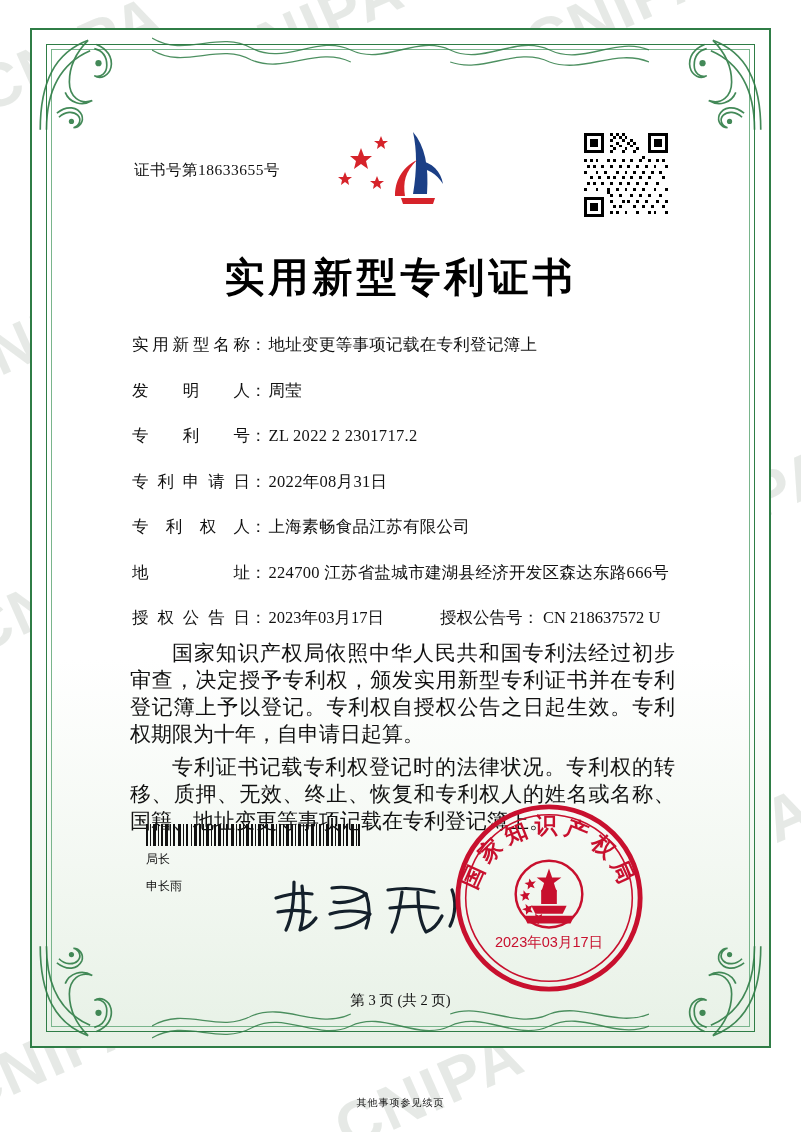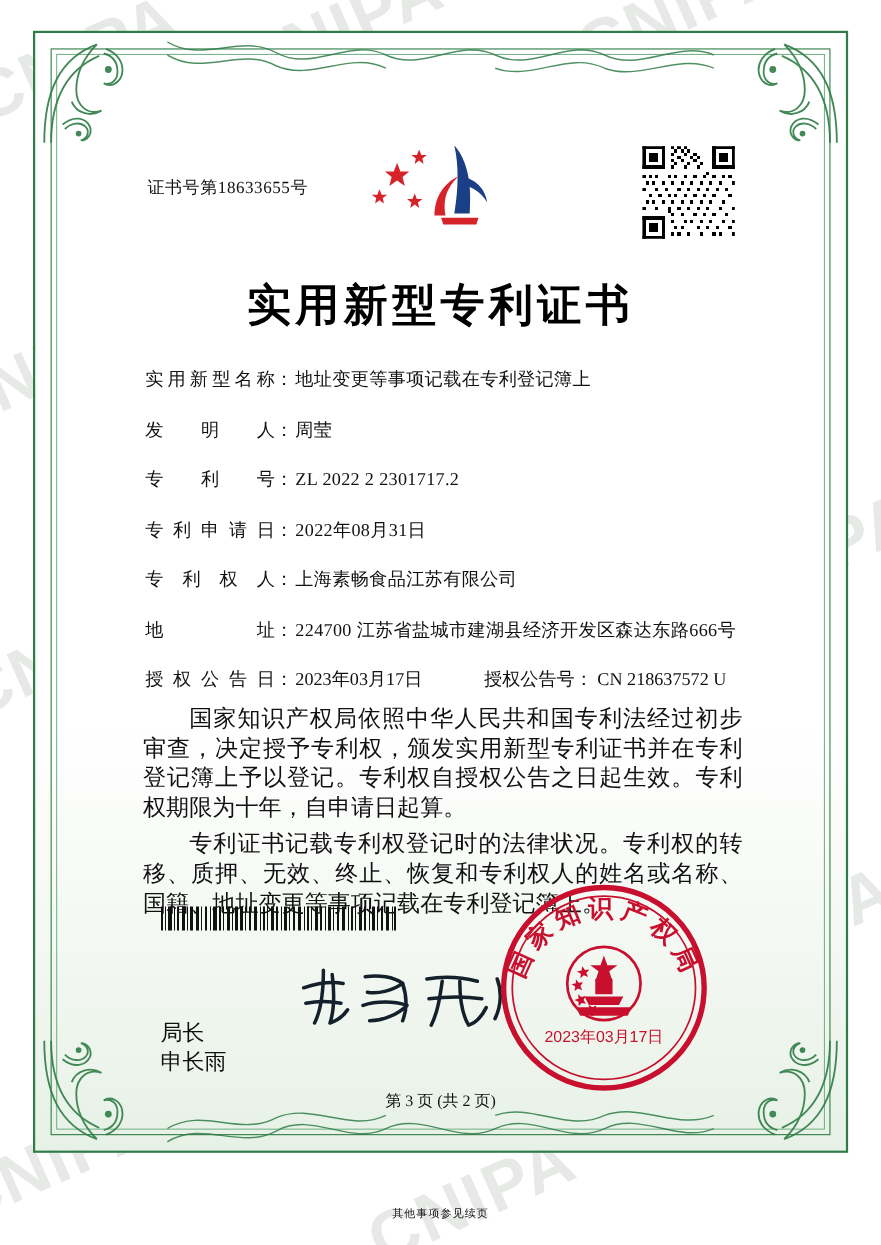--- a/index.html
+++ b/index.html
@@ -192,22 +192,22 @@
     left: 70px;
     top: 742px;
     width: 215px;
     height: 22px;
   }
   .barcode svg { width: 100%; height: 100%; display: block; }
 
   .sign-block {
     position: absolute;
     left: 70px;
-    top: 844px;
-    font-size: 20px;
+    top: 764px;
+    font-size: 12px;
     line-height: 27px;
     color: #111;
   }
 
   .signature {
     position: absolute;
     left: 190px;
     top: 790px;
     width: 200px;
     height: 70px;

